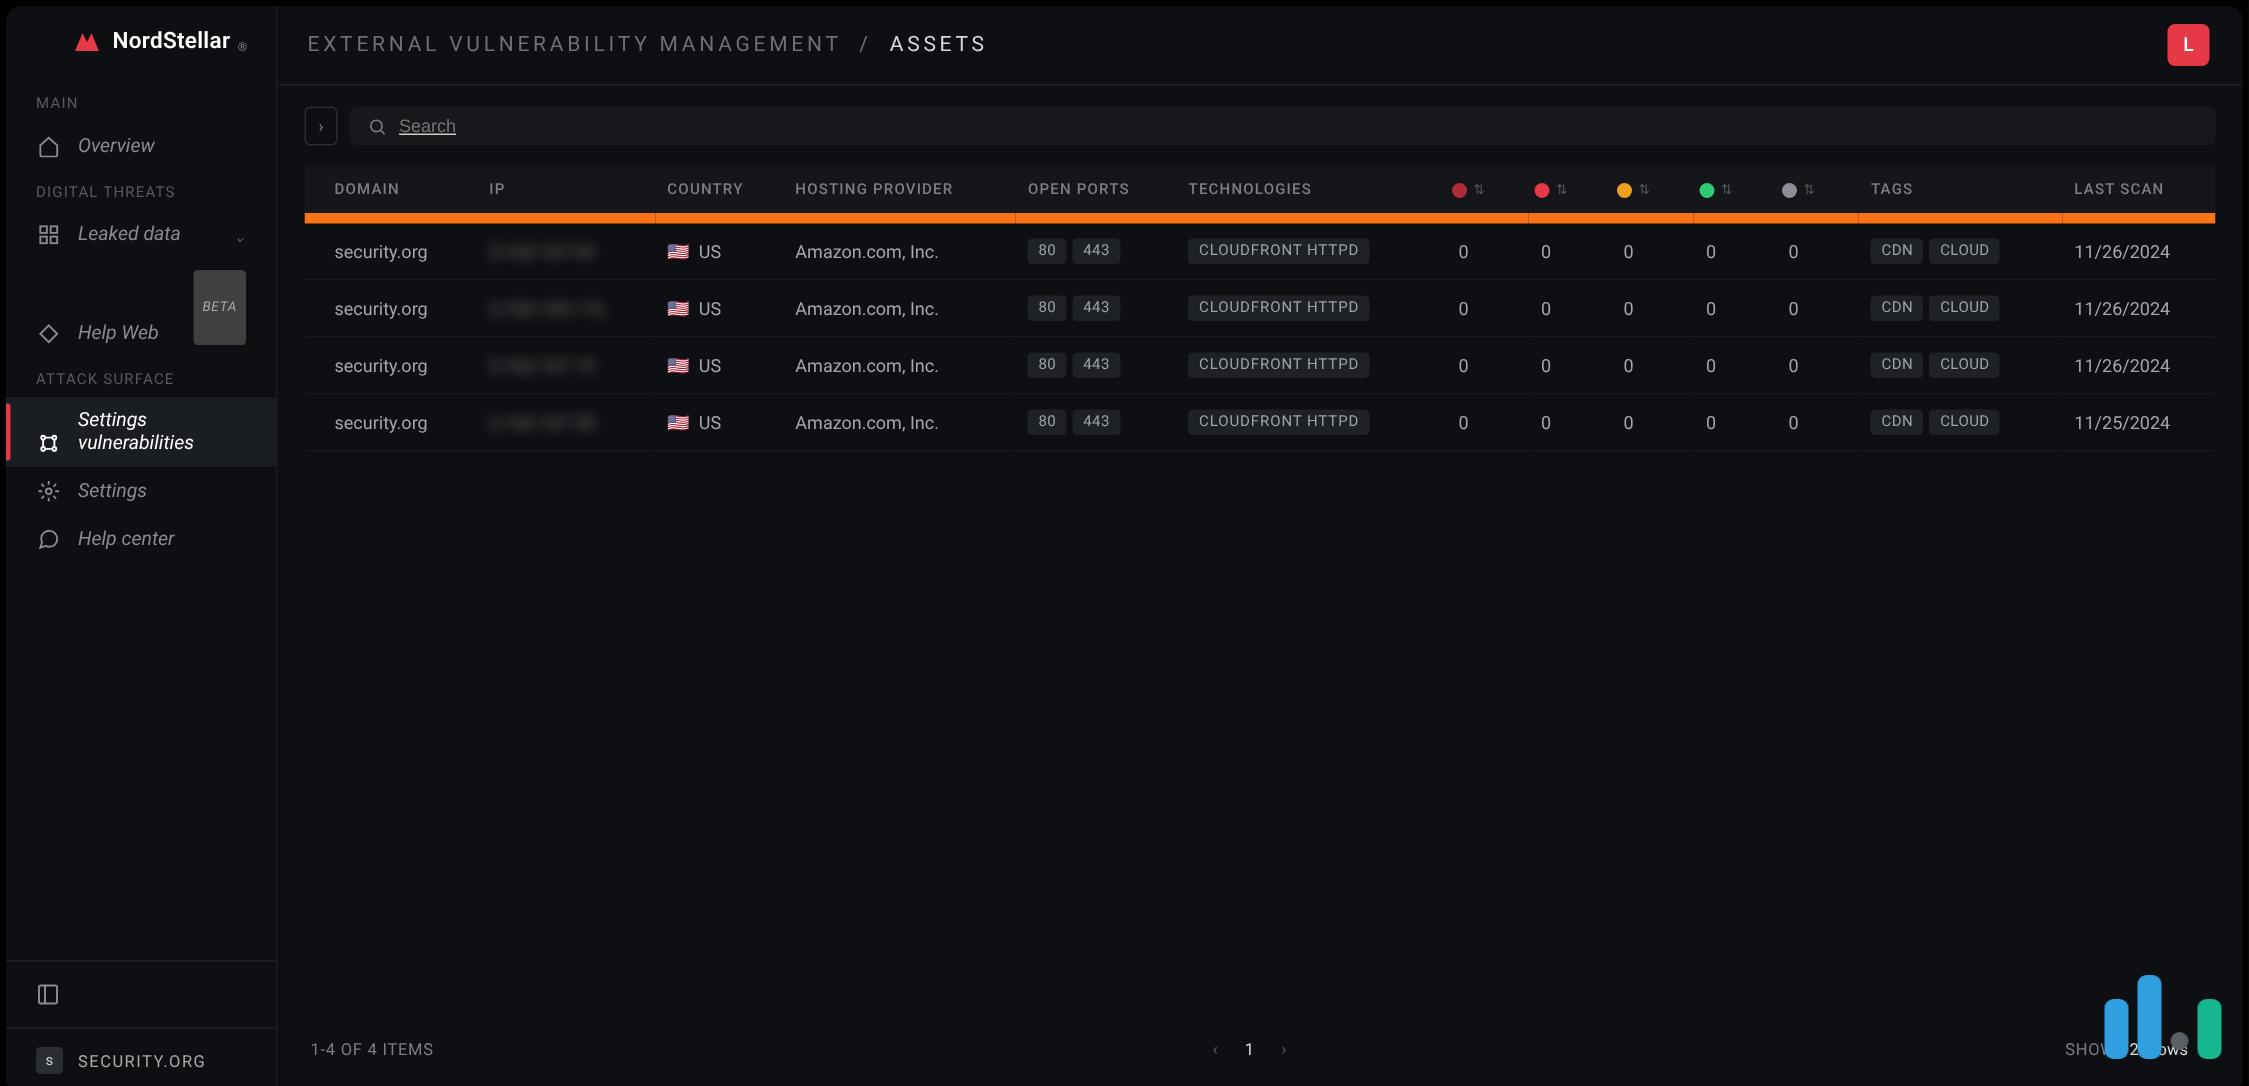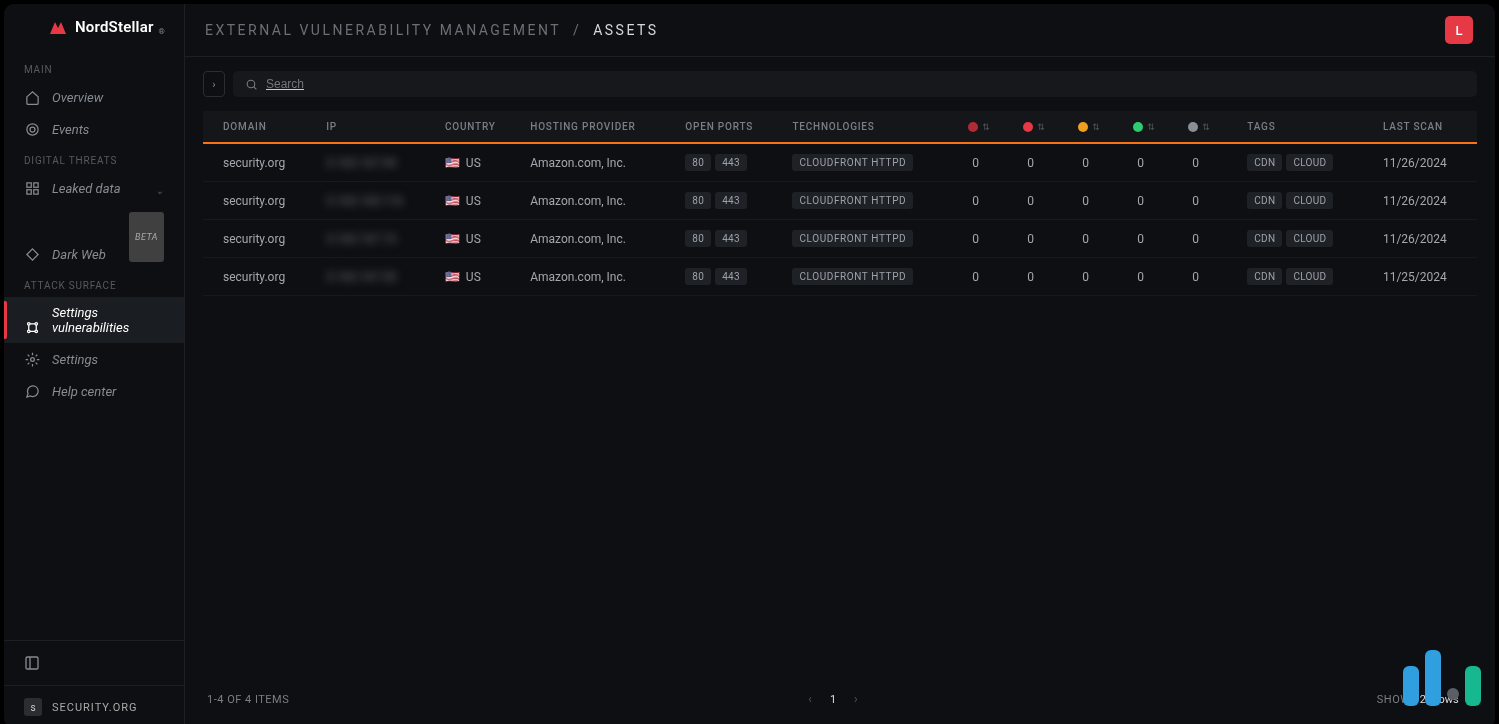--- a/index.html
+++ b/index.html
@@ -158,21 +158,21 @@
 }
 thead th {
   background: #14161a;
   color: #7a7e85;
   font-size: 10px;
   letter-spacing: 0.8px;
   text-align: left;
   padding: 10px 8px;
   font-weight: 500;
   text-transform: uppercase;
-  border-bottom: 2px solid #f97316;
+  border-bottom: 7px solid #f97316;
 }
 thead th.sev { width: 55px; padding: 8px 4px; }
 thead th.dom { padding-left: 20px; }
 .sev-hdr { display: flex; align-items: center; gap: 4px; }
 .sev-dot { width: 10px; height: 10px; border-radius: 50%; }
 .sev-sort { color: #555; font-size: 9px; }
 tbody td {
   padding: 10px 8px;
   border-bottom: 1px solid #17191d;
   color: #a3a7ae;
@@ -237,50 +237,41 @@
 
     <div class="section-label">MAIN</div>
     <div class="nav-item">
       <span class="nav-icon">
         <svg width="15" height="15" viewBox="0 0 24 24" fill="none" stroke="#878b92" stroke-width="2">
             <path d="M3 11l9-8 9 8v10a2 2 0 01-2 2H5a2 2 0 01-2-2z"></path>
           </svg>
       </span>
       <span>Overview</span>
     </div>
-    <div class="nav-item">
-      <span class="nav-icon">
-        <svg width="15" height="15" viewBox="0 0 24 24" fill="none" stroke="#878b92" stroke-width="2">
-            <circle cx="12" cy="12" r="9"></circle>
-            <circle cx="12" cy="12" r="4"></circle>
-          </svg>
-      </span>
-      <span>Events</span>
-    </div>
 
     <div class="section-label">DIGITAL THREATS</div>
     <div class="nav-item">
       <span class="nav-icon">
         <svg width="15" height="15" viewBox="0 0 24 24" fill="none" stroke="#878b92" stroke-width="2">
             <rect x="3" y="3" width="7" height="7"></rect>
             <rect x="14" y="3" width="7" height="7"></rect>
             <rect x="3" y="14" width="7" height="7"></rect>
             <rect x="14" y="14" width="7" height="7"></rect>
           </svg>
       </span>
       <span>Leaked data</span>
       <span class="chev">⌄</span>
     </div>
     <div class="nav-item">
       <span class="nav-icon">
         <svg width="15" height="15" viewBox="0 0 24 24" fill="none" stroke="#878b92" stroke-width="2">
             <path d="M12 3l9 9-9 9-9-9z"></path>
           </svg>
       </span>
-      <span>Dark Web</span>
+      <span>Help Web</span>
       <span class="beta-badge">BETA</span>
     </div>
 
     <div class="section-label">ATTACK SURFACE</div>
     <div class="nav-item active">
       <span class="nav-icon">
         <svg width="15" height="15" viewBox="0 0 24 24" fill="none" stroke="#fff" stroke-width="2">
             <circle cx="6" cy="6" r="2"></circle>
             <circle cx="18" cy="6" r="2"></circle>
             <circle cx="6" cy="18" r="2"></circle>

